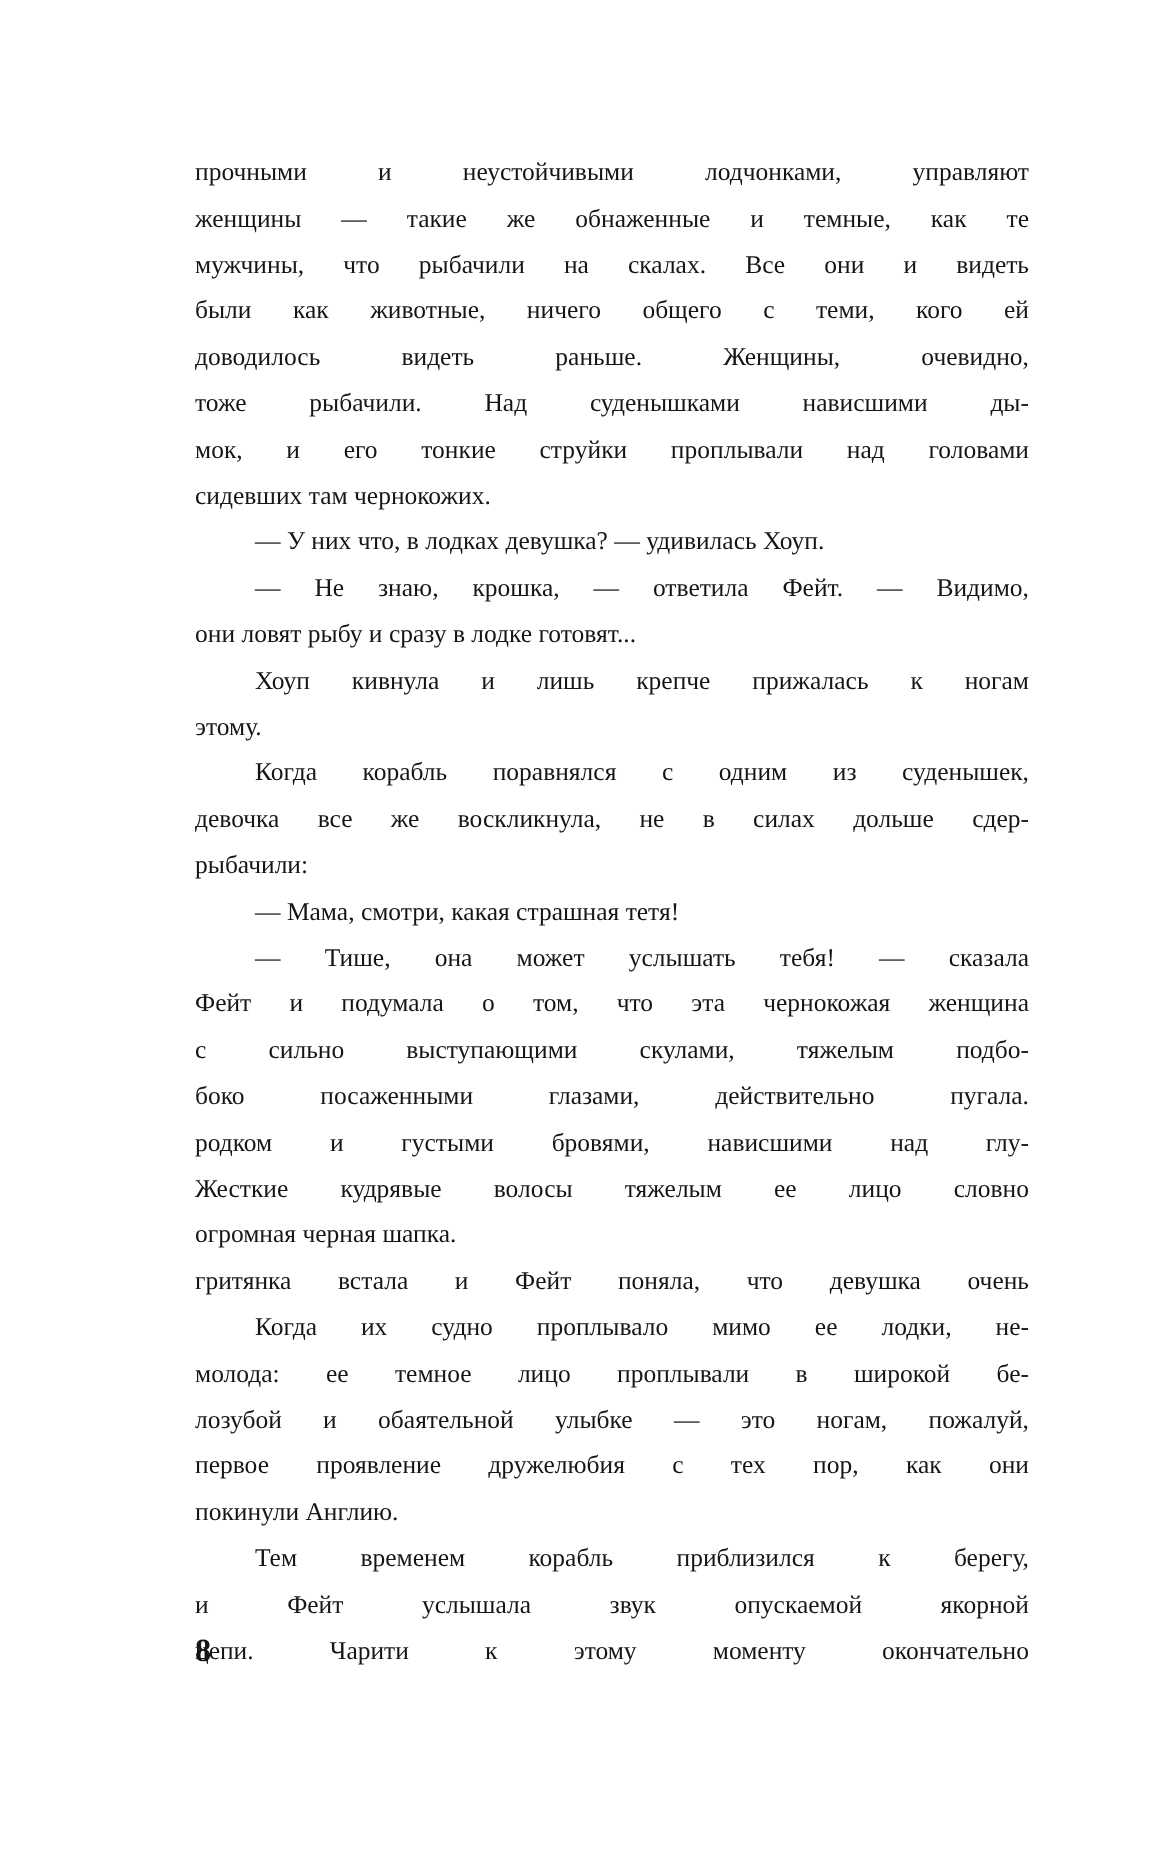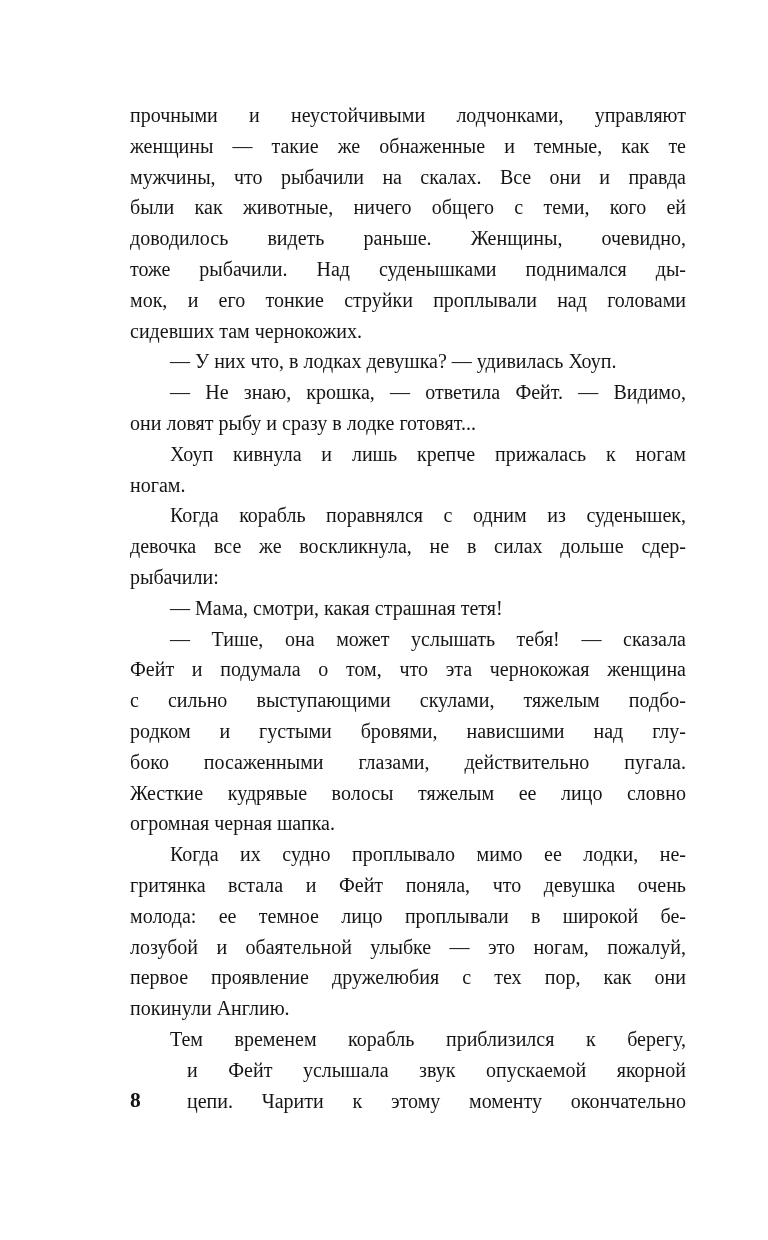--- a/index.html
+++ b/index.html
@@ -11,96 +11,96 @@
     background: #ffffff;
     font-family: "Liberation Serif", "DejaVu Serif", serif;
     color: #151515;
     overflow: hidden;
   }
   .textblock {
     position: absolute;
     left: 130px;
     top: 100px;
     width: 556px;
-    font-size: 20px;
+    font-size: 17px;
     line-height: 30.8px;
   }
   .para { margin: 0; padding: 0; }
   .line {
     text-align: justify;
     text-align-last: justify;
     white-space: normal;
   }
   .line.end { text-align-last: left; }
   .line.ind { text-indent: 40px; }
-  .line.shift { margin-left: 57px; }
+  .line.shift { }
   .folio {
     position: absolute;
     left: 130px;
     top: 1085px;
     font-size: 21.5px;
     line-height: 30.8px;
     font-weight: bold;
   }
 </style>
 </head>
 <body>
 
 <div class="page">
 
   <div class="textblock">
 
     <div class="para">
       <div class="line">прочными и неустойчивыми лодчонками, управляют</div>
       <div class="line">женщины — такие же обнаженные и темные, как те</div>
-      <div class="line">мужчины, что рыбачили на скалах. Все они и правда</div>
+      <div class="line">мужчины, что рыбачили на скалах. Все они и видеть</div>
       <div class="line">были как животные, ничего общего с теми, кого ей</div>
       <div class="line">доводилось видеть раньше. Женщины, очевидно,</div>
-      <div class="line">тоже рыбачили. Над суденышками поднимался ды-</div>
+      <div class="line">тоже рыбачили. Над суденышками нависшими ды-</div>
       <div class="line">мок, и его тонкие струйки проплывали над головами</div>
       <div class="line end">сидевших там чернокожих.</div>
     </div>
 
     <div class="para">
       <div class="line ind end">— У них что, в лодках девушка? — удивилась Хоуп.</div>
     </div>
 
     <div class="para">
       <div class="line ind">— Не знаю, крошка, — ответила Фейт. — Видимо,</div>
       <div class="line end">они ловят рыбу и сразу в лодке готовят...</div>
     </div>
 
     <div class="para">
       <div class="line ind">Хоуп кивнула и лишь крепче прижалась к ногам</div>
-      <div class="line end">ногам.</div>
+      <div class="line end">этому.</div>
     </div>
 
     <div class="para">
       <div class="line ind">Когда корабль поравнялся с одним из суденышек,</div>
       <div class="line">девочка все же воскликнула, не в силах дольше сдер-</div>
       <div class="line end">рыбачили:</div>
     </div>
 
     <div class="para">
       <div class="line ind end">— Мама, смотри, какая страшная тетя!</div>
     </div>
 
     <div class="para">
       <div class="line ind">— Тише, она может услышать тебя! — сказала</div>
       <div class="line">Фейт и подумала о том, что эта чернокожая женщина</div>
       <div class="line">с сильно выступающими скулами, тяжелым подбо-</div>
+      <div class="line">боко посаженными глазами, действительно пугала.</div>
       <div class="line">родком и густыми бровями, нависшими над глу-</div>
-      <div class="line">боко посаженными глазами, действительно пугала.</div>
       <div class="line">Жесткие кудрявые волосы тяжелым ее лицо словно</div>
       <div class="line end">огромная черная шапка.</div>
     </div>
 
     <div class="para">
+      <div class="line">гритянка встала и Фейт поняла, что девушка очень</div>
       <div class="line ind">Когда их судно проплывало мимо ее лодки, не-</div>
-      <div class="line">гритянка встала и Фейт поняла, что девушка очень</div>
       <div class="line">молода: ее темное лицо проплывали в широкой бе-</div>
       <div class="line">лозубой и обаятельной улыбке — это ногам, пожалуй,</div>
       <div class="line">первое проявление дружелюбия с тех пор, как они</div>
       <div class="line end">покинули Англию.</div>
     </div>
 
     <div class="para">
       <div class="line ind">Тем временем корабль приблизился к берегу,</div>
       <div class="line shift">и Фейт услышала звук опускаемой якорной</div>
       <div class="line shift">цепи. Чарити к этому моменту окончательно</div>

